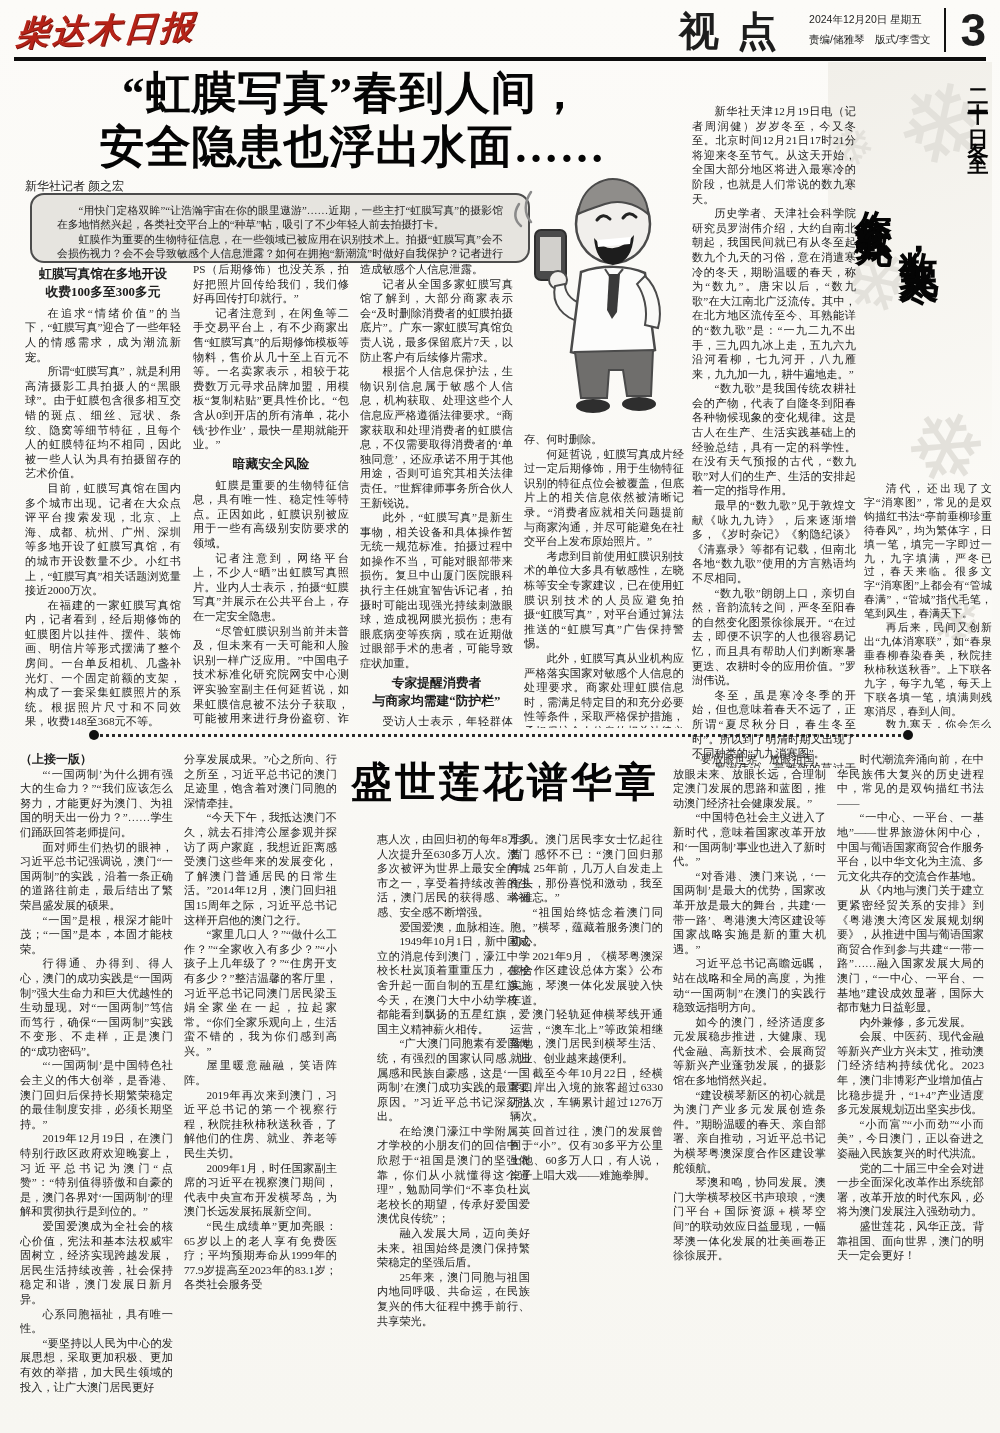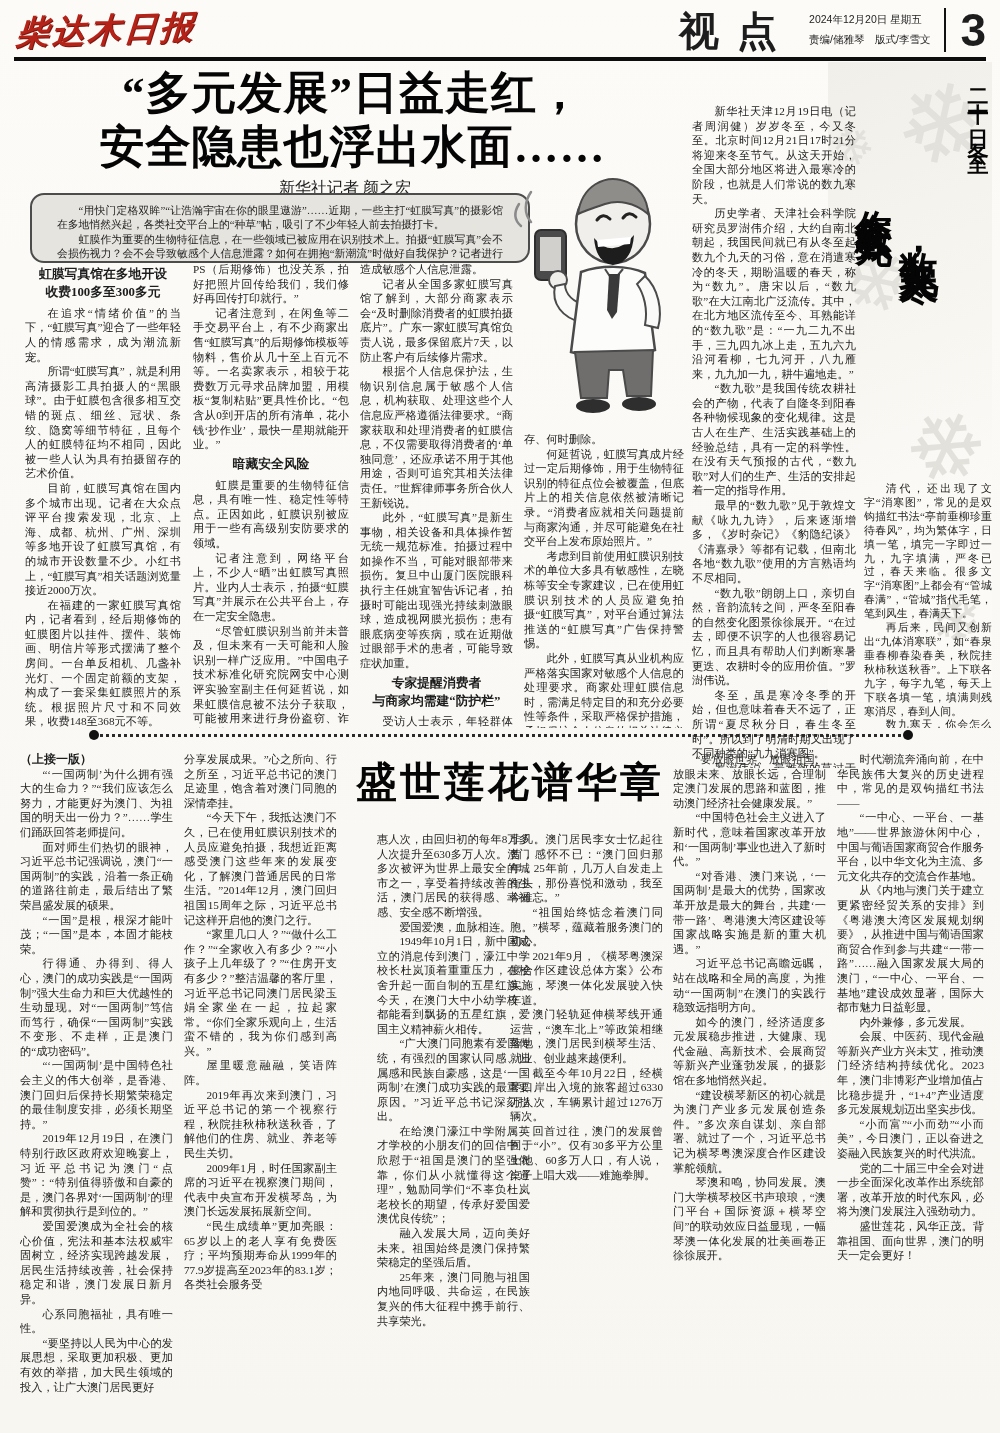--- a/index.html
+++ b/index.html
@@ -13,21 +13,21 @@
         transform:rotate(-2deg) skewX(-6deg);text-shadow:1px 1px 0 #7e160f;}
   .mast-right{display:flex;align-items:center;gap:14px;}
   .section-title{font-size:40px;font-weight:900;letter-spacing:18px;line-height:1;padding-top:4px;}
   .mast-meta{font-size:10.5px;line-height:1.9;white-space:nowrap;font-family:"Liberation Sans",sans-serif;}
   .mast-divider{width:2px;height:44px;background:#111;}
   .page-number{font-size:46px;font-weight:bold;line-height:1;font-family:"Liberation Sans",sans-serif;}
   .rule{position:absolute;top:57px;left:14px;right:14px;height:4px;background:#0d0d0d;}
   
   .iris-headline{position:absolute;left:25px;top:66px;width:655px;margin:0;text-align:center;
                  font-weight:900;font-size:45px;line-height:1.2;letter-spacing:1px;color:#050505;}
-  .iris-byline{position:absolute;left:25px;top:178px;width:640px;text-align:center;font-size:16px;}
+  .iris-byline{position:absolute;left:25px;top:178px;width:640px;font-size:12px;}
   .intro-box{position:absolute;left:30px;top:193px;width:446px;height:50px;padding:8px 25px;
              background:#e6e4df;border:2px solid #4c4c4c;border-radius:14px;
              font-size:10.8px;line-height:14.4px;overflow:hidden;text-align:justify;}
   .intro-box p{margin:0;text-indent:2em;}
   .cartoon{position:absolute;left:505px;top:168px;width:180px;height:258px;}
   .article-col{position:absolute;font-size:11.2px;line-height:14.6px;text-align:justify;
                overflow:hidden;z-index:2;}
   .article-col p{margin:0;text-indent:2em;}
   .article-col p.cont{text-indent:0;}
   .article-col p.marker{text-indent:0;font-weight:bold;font-size:12px;}
@@ -46,21 +46,21 @@
   .w-head{position:absolute;left:856px;top:62px;width:138px;height:414px;z-index:2;}
   .w-head span{position:absolute;writing-mode:vertical-rl;color:#050505;}
   .kicker{right:2px;top:12px;font-size:21px;font-weight:bold;letter-spacing:13px;}
   .wh1{right:48px;top:158px;font-size:40px;font-weight:900;letter-spacing:5px;}
   .wh2{right:96px;top:118px;font-size:37px;font-weight:900;letter-spacing:4px;}
   
   .dotted{position:absolute;left:95px;top:734px;width:812px;border-top:3px dotted #2b2b2b;z-index:3;}
   .dotted .dot{position:absolute;width:10px;height:10px;border-radius:50%;background:#111;top:-7px;}
   .dot-l{left:-6px;}  .dot-r{right:-6px;}
   
-  .lotus-head{position:absolute;left:346px;top:748px;width:318px;margin:0;text-align:right;
+  .lotus-head{position:absolute;left:346px;top:748px;width:318px;margin:0;text-align:center;
               font-size:41px;font-weight:900;letter-spacing:3px;line-height:1.7;color:#050505;}
   #b1{left:20px;top:752px;width:153px;height:674px;}
   #b2{left:184px;top:752px;width:153px;height:674px;}
   #b3{left:347px;top:832px;width:153px;height:594px;margin-left:30px;}
   #b4{left:510px;top:832px;width:153px;height:594px;}
   #b5{left:673px;top:752px;width:153px;height:674px;}
   #b6{left:837px;top:752px;width:147px;height:674px;}
 </style>
 </head>
 <body>
@@ -83,21 +83,21 @@
 
   <div class="snow-bg"></div>
   <span class="snow" style="left:896px;top:70px;font-size:110px;transform:rotate(12deg);">❄</span>
   <span class="snow" style="left:842px;top:240px;font-size:84px;transform:rotate(-18deg);">❄</span>
   <span class="snow" style="left:905px;top:400px;font-size:96px;transform:rotate(25deg);">❄</span>
   <span class="snow" style="left:828px;top:120px;font-size:54px;transform:rotate(40deg);">❄</span>
   <span class="snow" style="left:930px;top:590px;font-size:64px;transform:rotate(-8deg);">❄</span>
 
   <article>
     <h1 class="iris-headline">
-      <div>“多元发展”日益走红，</div>
+      <div>“虹膜写真”春到人间，</div>
       <div>安全隐患也浮出水面……</div>
     </h1>
     <div class="iris-byline">新华社记者 颜之宏</div>
     <div class="intro-box">
       <p>“用快门定格双眸”“让浩瀚宇宙在你的眼里遨游”……近期，一些主打“虹膜写真”的摄影馆在多地悄然兴起，各类社交平台上的“种草”帖，吸引了不少年轻人前去拍摄打卡。</p>
       <p>虹膜作为重要的生物特征信息，在一些领域已被应用在识别技术上。拍摄“虹膜写真”会不会损伤视力？会不会导致敏感个人信息泄露？如何在拥抱“新潮流”时做好自我保护？记者进行了调查。</p>
     </div>
 
     <div class="cartoon">
       <svg viewBox="0 0 180 258" width="180" height="258">
@@ -200,21 +200,21 @@
         <p>“一国”是根，根深才能叶茂；“一国”是本，本固才能枝荣。</p>
         <p>行得通、办得到、得人心，澳门的成功实践是“一国两制”强大生命力和巨大优越性的生动显现。对“一国两制”笃信而笃行，确保“一国两制”实践不变形、不走样，正是澳门的“成功密码”。</p>
         <p>“‘一国两制’是中国特色社会主义的伟大创举，是香港、澳门回归后保持长期繁荣稳定的最佳制度安排，必须长期坚持。”</p>
         <p>2019年12月19日，在澳门特别行政区政府欢迎晚宴上，习近平总书记为澳门“点赞”：“特别值得骄傲和自豪的是，澳门各界对‘一国两制’的理解和贯彻执行是到位的。”</p>
         <p>爱国爱澳成为全社会的核心价值，宪法和基本法权威牢固树立，经济实现跨越发展，居民生活持续改善，社会保持稳定和谐，澳门发展日新月异。</p>
         <p>心系同胞福祉，具有唯一性。</p>
         <p>“要坚持以人民为中心的发展思想，采取更加积极、更加有效的举措，加大民生领域的投入，让广大澳门居民更好</p>
       </div>
     <div id="b2" class="article-col">
         <p class="cont">分享发展成果。”心之所向、行之所至，习近平总书记的澳门足迹里，饱含着对澳门同胞的深情牵挂。</p>
-        <p>“今天下午，我抵达澳门不久，已在使用虹膜识别技术的人员应避免拍摄，我想近距离感受澳门这些年来的发展变化，了解澳门普通居民的日常生活。”2014年12月，澳门回归祖国15周年之际，习近平总书记这样开启他的澳门之行。</p>
+        <p>“今天下午，我抵达澳门不久，就去石排湾公屋参观并探访了两户家庭，我想近距离感受澳门这些年来的发展变化，了解澳门普通居民的日常生活。”2014年12月，澳门回归祖国15周年之际，习近平总书记这样开启他的澳门之行。</p>
         <p>“家里几口人？”“做什么工作？”“全家收入有多少？”“小孩子上几年级了？”“住房开支有多少？”整洁温馨的客厅里，习近平总书记同澳门居民梁玉娟全家坐在一起，拉起家常。“你们全家乐观向上，生活蛮不错的，我为你们感到高兴。”</p>
         <p>屋里暖意融融，笑语阵阵。</p>
         <p>2019年再次来到澳门，习近平总书记的第一个视察行程，秋院挂秋柿秋送秋香，了解他们的住房、就业、养老等民生关切。</p>
         <p>2009年1月，时任国家副主席的习近平在视察澳门期间，代表中央宣布开发横琴岛，为澳门长远发展拓展新空间。</p>
         <p>“民生成绩单”更加亮眼：65岁以上的老人享有免费医疗；平均预期寿命从1999年的77.9岁提高至2023年的83.1岁；各类社会服务受</p>
       </div>
     <div id="b3" class="article-col">
         <p class="cont">惠人次，由回归初的每年8万多人次提升至630多万人次。澳门多次被评为世界上最安全的城市之一，享受着持续改善的生活，澳门居民的获得感、幸福感、安全感不断增强。</p>
         <p>爱国爱澳，血脉相连。</p>
         <p>1949年10月1日，新中国成立的消息传到澳门，濠江中学校长杜岚顶着重重压力，在校舍升起一面自制的五星红旗。今天，在澳门大中小幼学校，都能看到飘扬的五星红旗，爱国主义精神薪火相传。</p>
@@ -230,21 +230,21 @@
         <p>澳门轻轨延伸横琴线开通运营，“澳车北上”等政策相继落地，澳门居民到横琴生活、就业、创业越来越便利。</p>
         <p>截至今年10月22日，经横琴口岸出入境的旅客超过6330万人次，车辆累计超过1276万辆次。</p>
         <p>回首过往，澳门的发展曾囿于“小”。仅有30多平方公里土地、60多万人口，有人说，桌子上唱大戏——难施拳脚。</p>
       </div>
     <div id="b5" class="article-col">
         <p>“要放眼世界、放眼祖国、放眼未来、放眼长远，合理制定澳门发展的思路和蓝图，推动澳门经济社会健康发展。”</p>
         <p>“中国特色社会主义进入了新时代，意味着国家改革开放和‘一国两制’事业也进入了新时代。”</p>
         <p>“对香港、澳门来说，‘一国两制’是最大的优势，国家改革开放是最大的舞台，共建‘一带一路’、粤港澳大湾区建设等国家战略实施是新的重大机遇。”</p>
         <p>习近平总书记高瞻远瞩，站在战略和全局的高度，为推动“一国两制”在澳门的实践行稳致远指明方向。</p>
         <p>如今的澳门，经济适度多元发展稳步推进，大健康、现代金融、高新技术、会展商贸等新兴产业蓬勃发展，的摄影馆在多地悄然兴起。</p>
-        <p>“建设横琴新区的初心就是为澳门产业多元发展创造条件。”多次亲自谋划、亲自部署、就过了一个，习近平总书记为横琴粤澳深度合作区建设掌舵领航。</p>
+        <p>“建设横琴新区的初心就是为澳门产业多元发展创造条件。”期盼温暖的春天、亲自部署、亲自推动，习近平总书记为横琴粤澳深度合作区建设掌舵领航。</p>
         <p>琴澳和鸣，协同发展。澳门大学横琴校区书声琅琅，“澳门平台＋国际资源＋横琴空间”的联动效应日益显现，一幅琴澳一体化发展的壮美画卷正徐徐展开。</p>
       </div>
     <div id="b6" class="article-col">
         <p>时代潮流奔涌向前，在中华民族伟大复兴的历史进程中，常见的是双钩描红书法——</p>
         <p>“一中心、一平台、一基地”——世界旅游休闲中心，中国与葡语国家商贸合作服务平台，以中华文化为主流、多元文化共存的交流合作基地。</p>
         <p>从《内地与澳门关于建立更紧密经贸关系的安排》到《粤港澳大湾区发展规划纲要》，从推进中国与葡语国家商贸合作到参与共建“一带一路”……融入国家发展大局的澳门，“一中心、一平台、一基地”建设成效显著，国际大都市魅力日益彰显。</p>
         <p>内外兼修，多元发展。</p>
         <p>会展、中医药、现代金融等新兴产业方兴未艾，推动澳门经济结构持续优化。2023年，澳门非博彩产业增加值占比稳步提升，“1+4”产业适度多元发展规划迈出坚实步伐。</p>
         <p>“小而富”“小而劲”“小而美”，今日澳门，正以奋进之姿融入民族复兴的时代洪流。</p>
         <p>党的二十届三中全会对进一步全面深化改革作出系统部署，改革开放的时代东风，必将为澳门发展注入强劲动力。</p>

